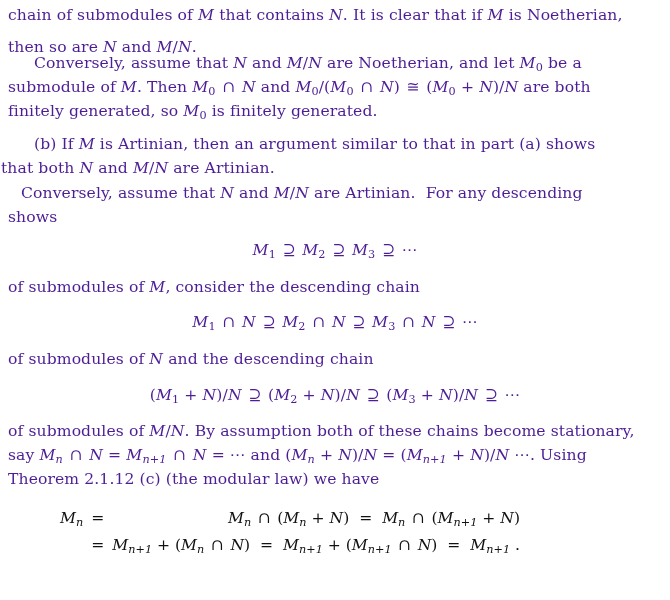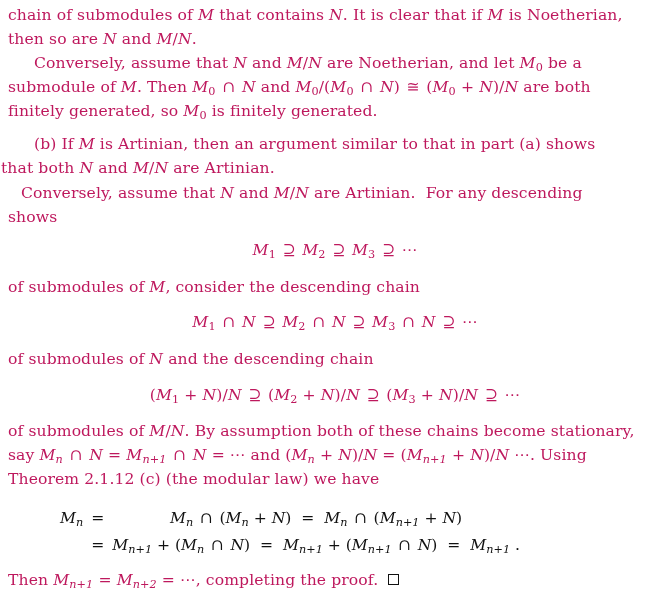--- a/index.html
+++ b/index.html
@@ -18,21 +18,21 @@
     position: relative;
     width: 670px;
     height: 600px;
     padding: 0;
     box-sizing: border-box;
   }
   .block {
     position: absolute;
     font-size: 15.6px;
     line-height: 1.0;
-    color: #be185d;
+    color: #4c1d95;
     letter-spacing: 0.1px;
     white-space: nowrap;
   }
   .para-line {
     text-align: left;
   }
   .centered {
     text-align: center;
     width: 670px;
     left: 0;
@@ -59,39 +59,39 @@
     display: grid;
     grid-template-columns: auto auto auto;
     column-gap: 10px;
     row-gap: 9px;
     font-size: 15.6px;
     line-height: 1.05;
     white-space: nowrap;
   }
   .eqgrid .lhs { text-align: right; }
   .eqgrid .eq  { text-align: center; }
-  .eqgrid .rhs { text-align: center; }
+  .eqgrid .rhs { text-align: right; }
   .qed {
     display: inline-block;
     width: 9px;
     height: 9px;
     border: 1.3px solid #111;
     margin-left: 10px;
     vertical-align: 0.02em;
   }
 </style>
 </head>
 <body>
 
 <div id="page">
 
   <div class="block para-line" style="left:8px; top:8px;">
     chain of submodules of <i class="m">M</i> that contains <i class="m">N</i>. It is clear that if <i class="m">M</i> is Noetherian,
   </div>
-  <div class="block para-line" style="left:8px; top:32px;">
+  <div class="block para-line" style="left:8px; top:40px;">
     then so are <i class="m">N</i> and <i class="m">M</i>/<i class="m">N</i>.
   </div>
 
   <div class="block para-line" style="left:34px; top:56px;">
     Conversely, assume that <i class="m">N</i> and <i class="m">M</i>/<i class="m">N</i> are Noetherian, and let <i class="m">M</i><span class="subn">0</span> be a
   </div>
   <div class="block para-line" style="left:8px; top:80px;">
     submodule of <i class="m">M</i>. Then <i class="m">M</i><span class="subn">0</span> <span class="op">∩</span> <i class="m">N</i> and <i class="m">M</i><span class="subn">0</span>/(<i class="m">M</i><span class="subn">0</span> <span class="op">∩</span> <i class="m">N</i>) <span class="op">≅</span> (<i class="m">M</i><span class="subn">0</span> + <i class="m">N</i>)/<i class="m">N</i> are both
   </div>
   <div class="block para-line" style="left:8px; top:104px;">
@@ -149,17 +149,14 @@
       <i class="m">M</i><span class="sub">n</span> <span class="op">∩</span> (<i class="m">M</i><span class="sub">n</span> + <i class="m">N</i>) &nbsp;=&nbsp; <i class="m">M</i><span class="sub">n</span> <span class="op">∩</span> (<i class="m">M</i><span class="sub">n+1</span> + <i class="m">N</i>)
     </div>
 
     <div class="lhs"></div>
     <div class="eq">=</div>
     <div class="rhs">
       <i class="m">M</i><span class="sub">n+1</span> + (<i class="m">M</i><span class="sub">n</span> <span class="op">∩</span> <i class="m">N</i>) &nbsp;=&nbsp; <i class="m">M</i><span class="sub">n+1</span> + (<i class="m">M</i><span class="sub">n+1</span> <span class="op">∩</span> <i class="m">N</i>) &nbsp;=&nbsp; <i class="m">M</i><span class="sub">n+1</span> .
     </div>
   </div>
 
-  <div class="block para-line" style="left:8px; top:573px;">
-    Then <i class="m">M</i><span class="sub">n+1</span> = <i class="m">M</i><span class="sub">n+2</span> = ⋯, completing the proof.<span class="qed"></span>
-  </div>
 
 </div>
 
 </body></html>

